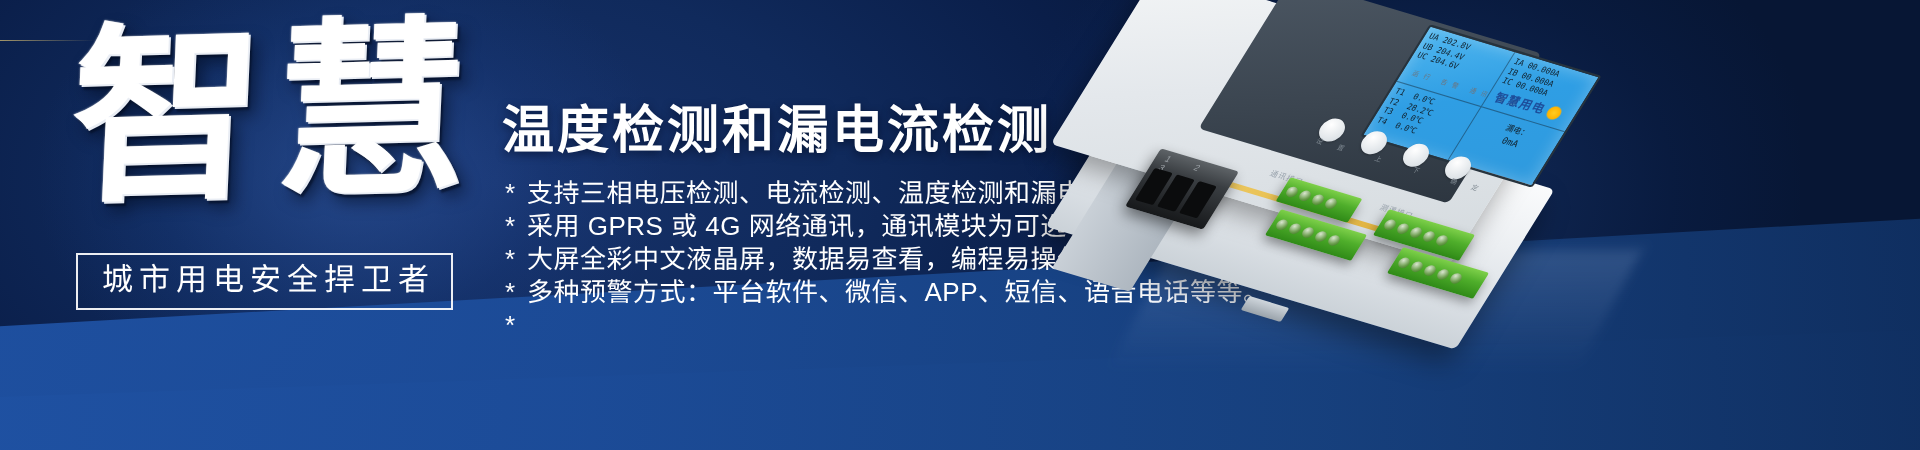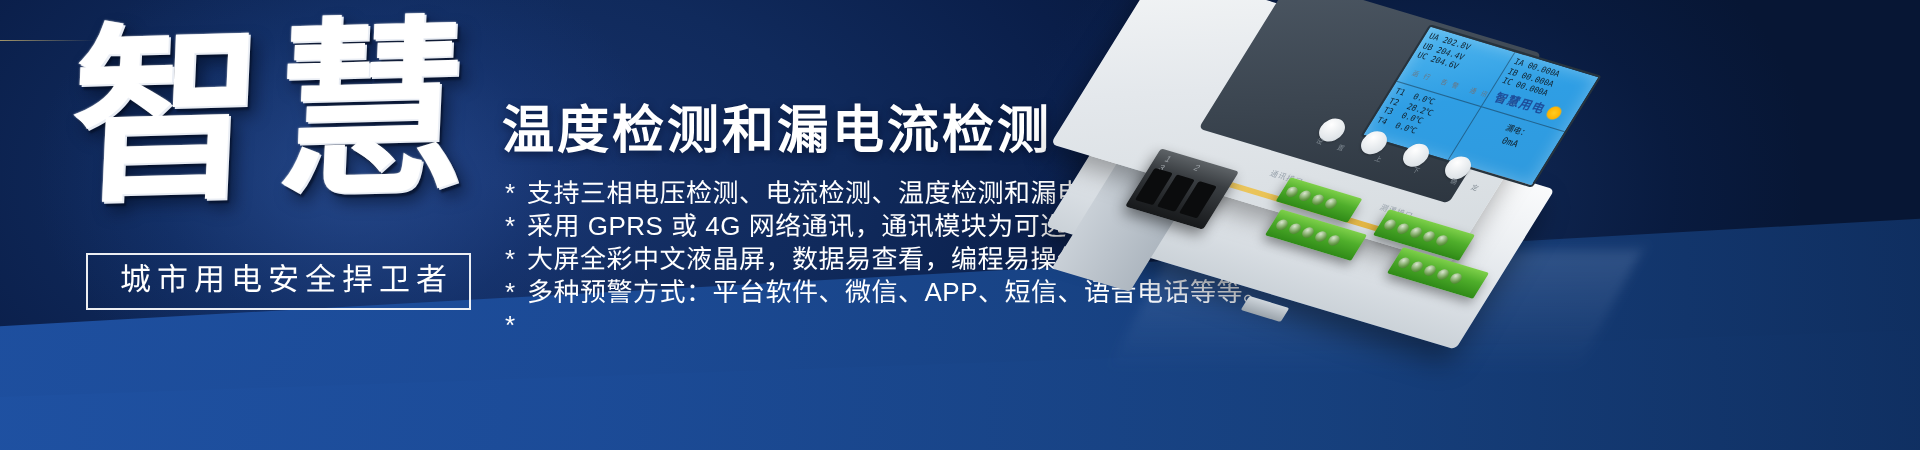--- a/index.html
+++ b/index.html
@@ -65,22 +65,22 @@
     text-shadow:
       2px 2px 0 #e9edf4,
       4px 5px 2px rgba(2,10,28,.55),
       8px 10px 16px rgba(2,10,28,.55),
       0 0 2px rgba(255,255,255,.9);
     transform:skewX(-4deg) rotate(-1.5deg);
   }
 
   
   .slogan-box{
-    position:absolute;left:86px;top:253px;
-    padding:6px 16px 9px 32px;
+    position:absolute;left:76px;top:253px;
+    padding:6px 16px 9px 24px;
     border:2px solid rgba(255,255,255,.92);
     box-sizing:border-box;
   }
   .slogan-box .txt{
     font-size:31px;
     line-height:1.22;
     color:#ffffff;
     letter-spacing:6px;
     white-space:nowrap;
     font-weight:400;

